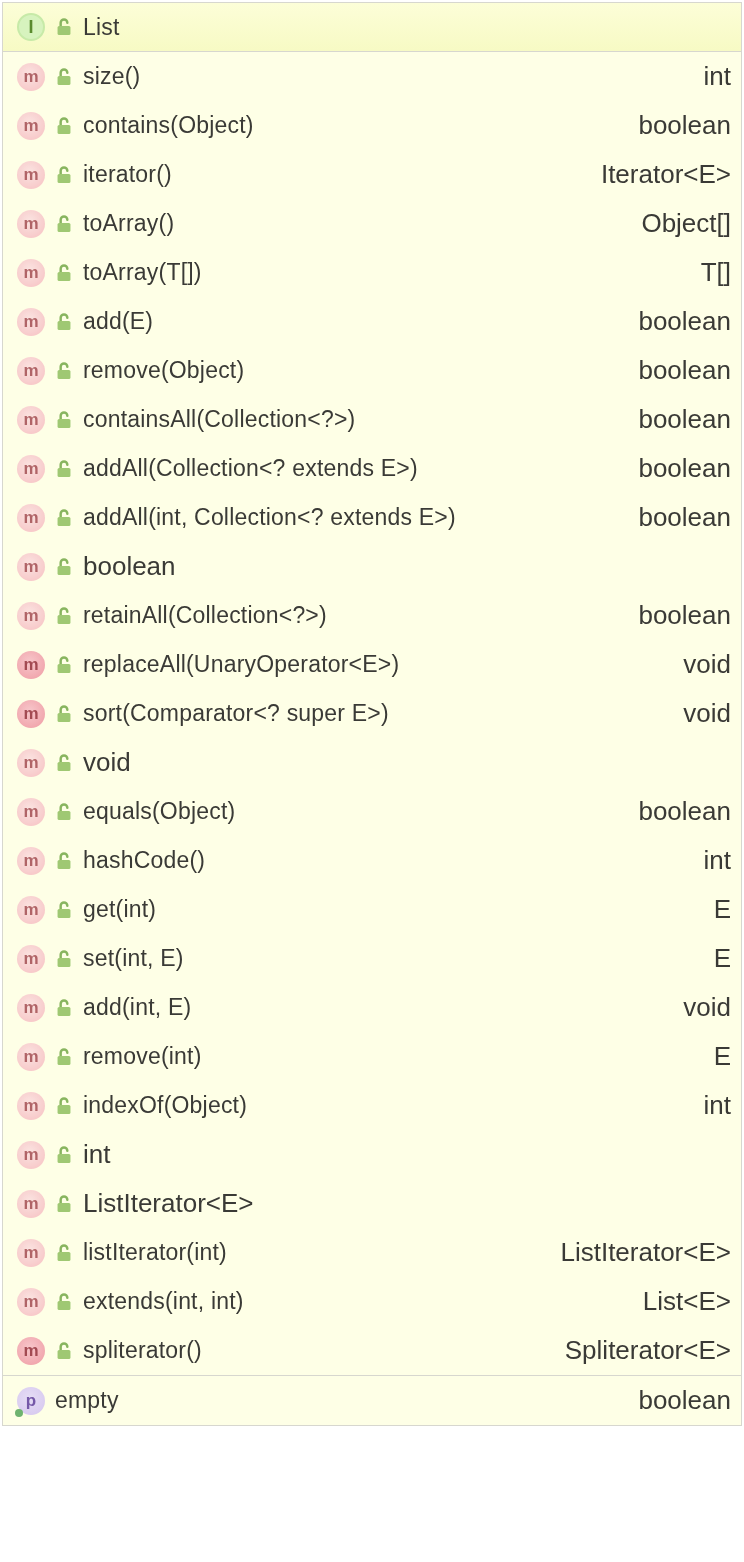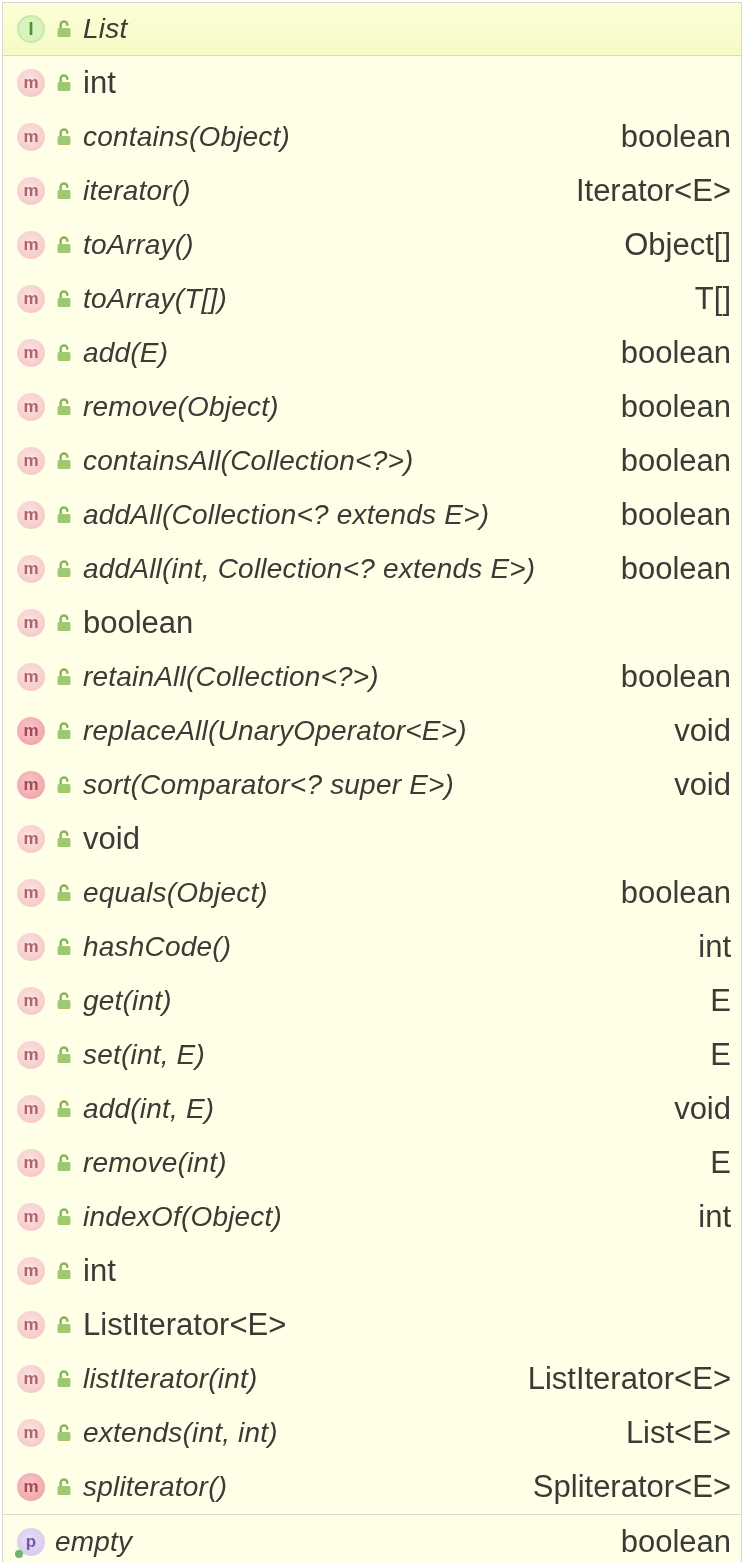--- a/index.html
+++ b/index.html
@@ -52,22 +52,22 @@
   .icon-kind.property::before {
     content: ""; position: absolute; left: -2px; bottom: -2px;
     width: 8px; height: 8px; border-radius: 50%; background: #6fb36f;
   }
   .lock-icon {
     width: 18px; height: 20px;
     position: relative;
     flex: 0 0 auto;
   }
   .lock-icon svg { display: block; }
-  .name { flex: 1 1 auto; color: #3a3a36; font-size: 28px; letter-spacing: .2px; font-style: italic; }
-  .type { flex: 0 0 auto; color: #3a3a36; font-size: 31px; text-align: right; }
+  .name { flex: 1 1 auto; color: #3a3a36; font-size: 23px; letter-spacing: .2px; }
+  .type { flex: 0 0 auto; color: #3a3a36; font-size: 26px; text-align: right; }
   .watermark {
     position: absolute; right: 6px; bottom: -26px;
     font-size: 14px; color: #bdbdbd;
     font-family: Arial, sans-serif;
   }
   .bgfoot {
     position: absolute; left: -2px; bottom: -26px;
     font-size: 18px; color: #cfcfcf;
     font-family: Arial, sans-serif;
     letter-spacing: .3px;
@@ -91,20 +91,21 @@
 
   <div id="items">
       <div class="row">
         <span class="icon-kind method i">m</span>
         <span class="lock-icon">
           <svg viewBox="0 0 16 18" width="18" height="20">
   <path d="M5 8 V5.2 a3 3 0 0 1 6 0" fill="none" stroke="#88b55f" stroke-width="2.2" stroke-linecap="round"></path>
   <rect x="2.2" y="8" width="11.6" height="8.2" rx="1.4" fill="#9fc873"></rect>
 </svg>
         </span>
+        <span class="name">size()</span>
         <span class="type">int</span>
       </div>
       <div class="row">
         <span class="icon-kind method i">m</span>
         <span class="lock-icon">
           <svg viewBox="0 0 16 18" width="18" height="20">
   <path d="M5 8 V5.2 a3 3 0 0 1 6 0" fill="none" stroke="#88b55f" stroke-width="2.2" stroke-linecap="round"></path>
   <rect x="2.2" y="8" width="11.6" height="8.2" rx="1.4" fill="#9fc873"></rect>
 </svg>
         </span>

